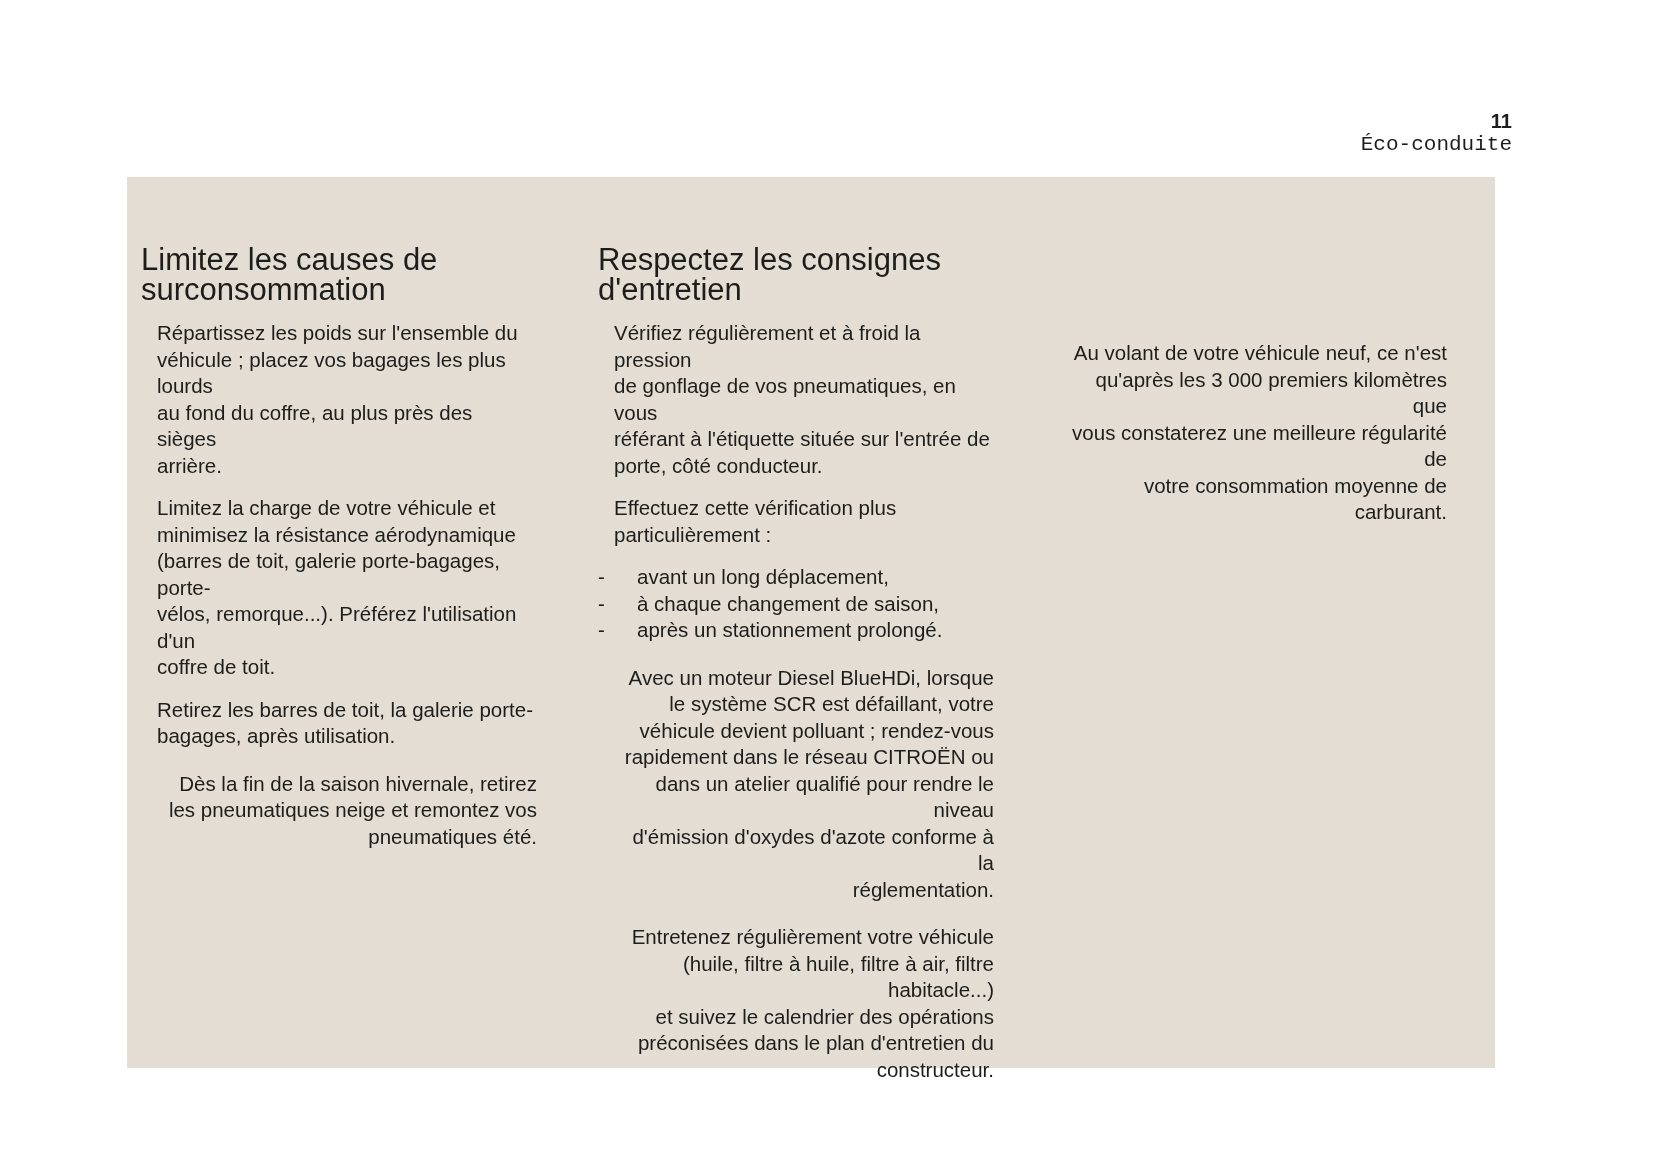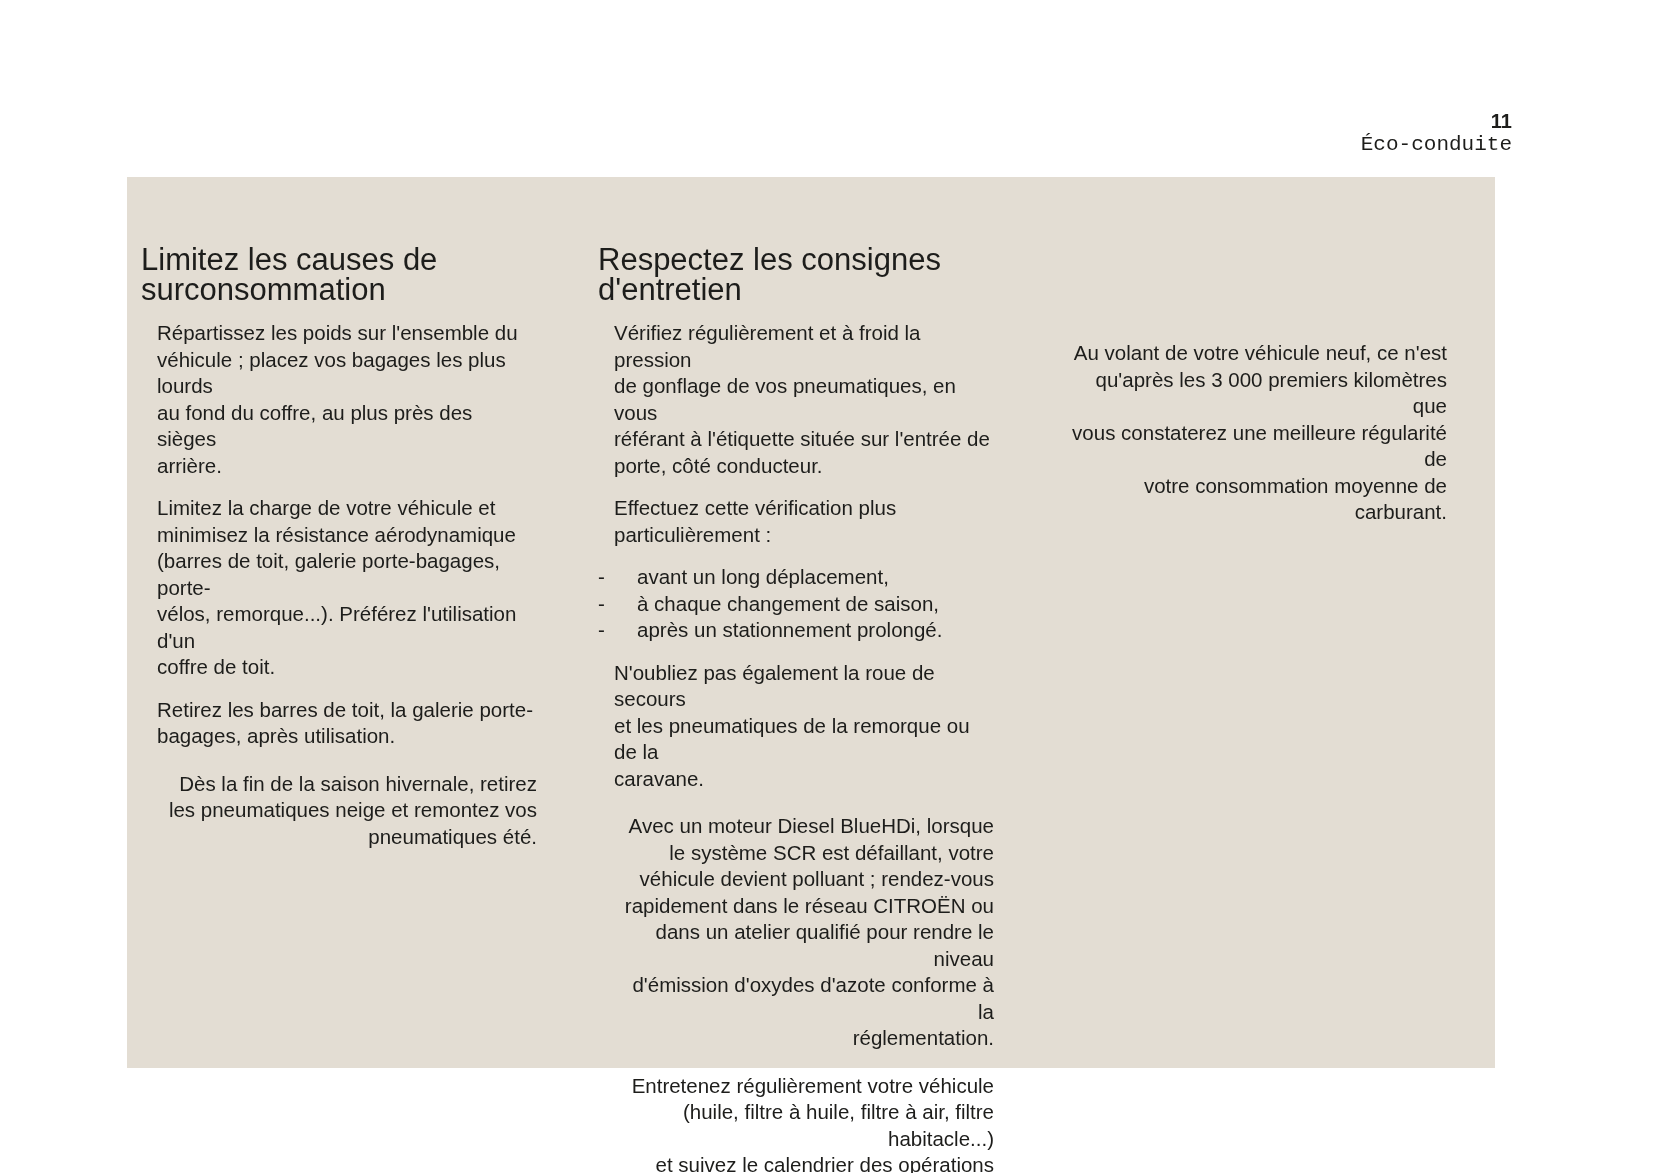--- a/index.html
+++ b/index.html
@@ -123,23 +123,20 @@
         <span class="bullet-text">avant un long déplacement,</span>
       </div>
       <div class="bullet-row">
         <span class="bullet-dash">-</span>
         <span class="bullet-text">à chaque changement de saison,</span>
       </div>
       <div class="bullet-row">
         <span class="bullet-dash">-</span>
         <span class="bullet-text">après un stationnement prolongé.</span>
       </div>
-      <p class="para">N'oubliez pas également la roue de secours
-et les pneumatiques de la remorque ou de la
-caravane.</p>
       <p class="para spaced">Avec un moteur Diesel BlueHDi, lorsque
 le système SCR est défaillant, votre
 véhicule devient polluant ; rendez-vous
 rapidement dans le réseau CITROËN ou
 dans un atelier qualifié pour rendre le niveau
 d'émission d'oxydes d'azote conforme à la
 réglementation.</p>
       <p class="para spaced">Entretenez régulièrement votre véhicule
 (huile, filtre à huile, filtre à air, filtre habitacle...)
 et suivez le calendrier des opérations

